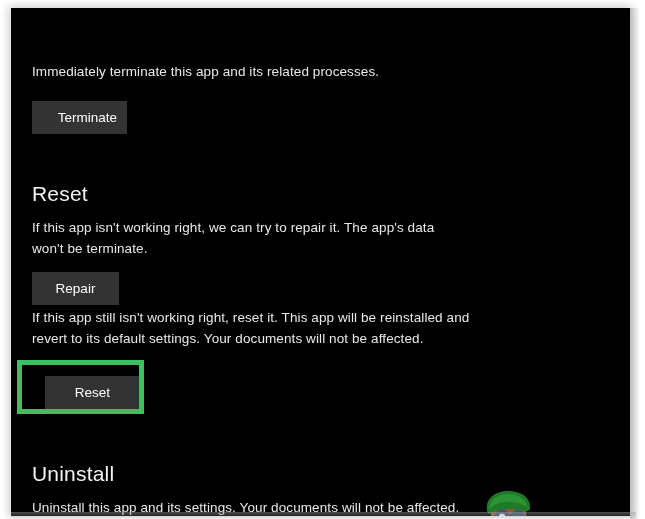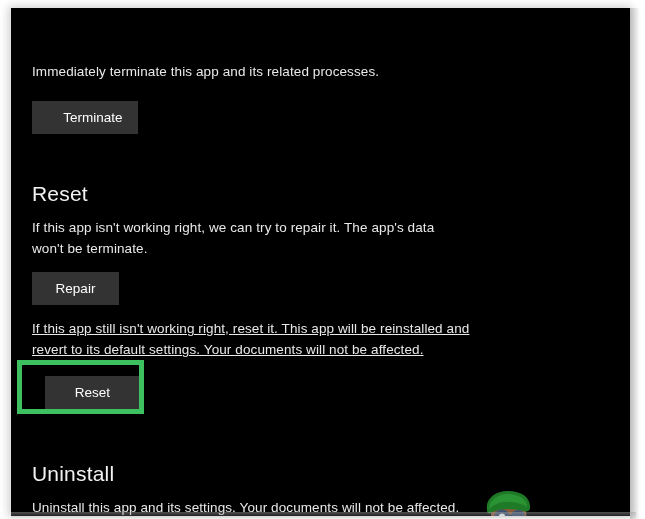--- a/index.html
+++ b/index.html
@@ -81,27 +81,27 @@
     cursor: pointer;
     box-sizing: border-box;
   }
   .win-button.disabled {
     color: #7a7a7a;
     cursor: default;
   }
 
   
   #terminate-desc { left: 21px; top: 17px; width: 560px; }
-  #btn-terminate  { left: 21px; top: 57px; width: 106px; height: 33px; padding-left: 16px; }
+  #btn-terminate  { left: 21px; top: 57px; width: 95px; height: 33px; padding-left: 16px; }
 
   #reset-heading  { left: 21px; top: 138px; }
   #reset-desc     { left: 21px; top: 173px; width: 430px; }
   #btn-repair     { left: 21px; top: 228px; width: 87px; height: 33px; }
 
-  #reset-desc-2   { left: 21px; top: 274px; width: 470px; text-decoration: underline; }
+  #reset-desc-2   { left: 21px; top: 263px; width: 470px; }
   #btn-reset      { left: 34px; top: 332px; width: 95px; height: 33px; }
 
   #uninstall-heading { left: 21px; top: 418px; }
   #uninstall-desc    { left: 21px; top: 453px; width: 470px; }
   #btn-uninstall     { left: 21px; top: 482px; width: 95px; height: 33px; }
 
   
   #reset-highlight {
     position: absolute;
     left: 6px;

